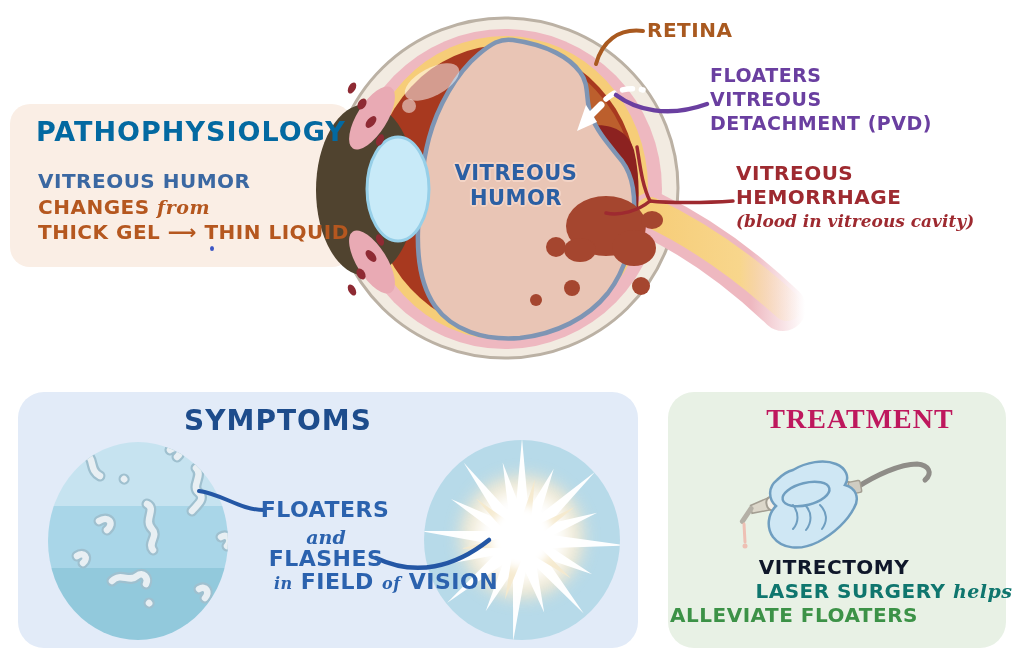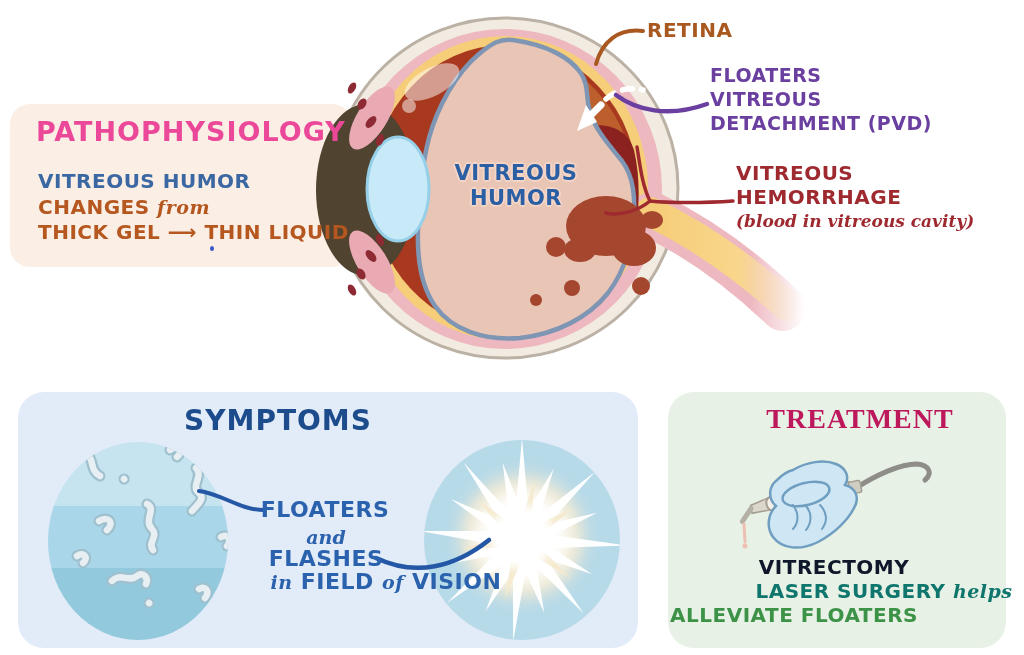--- a/index.html
+++ b/index.html
@@ -8,41 +8,41 @@
   .panel{position:absolute;}
   .panel.patho{left:10px;top:104px;width:342px;height:163px;background:#faeee5;border-radius:20px;}
   .panel.symptoms{left:18px;top:392px;width:620px;height:256px;background:#e2ebf8;border-radius:26px;}
   .panel.treatment{left:668px;top:392px;width:338px;height:256px;background:#e8f1e5;border-radius:26px;}
   svg.art{position:absolute;left:0;top:0;}
   .txt{position:absolute;white-space:nowrap;line-height:1.18;}
   .ctr{transform:translateX(-50%);text-align:center;}
   .hand{font-weight:700;letter-spacing:.5px;}
   .script{font-family:"DejaVu Serif", serif;font-style:italic;font-weight:600;}
   
-  .patho-title{left:36px;top:116px;font-size:27px;color:#ec4899;letter-spacing:1px;}
+  .patho-title{left:36px;top:116px;font-size:27px;color:#0369a1;letter-spacing:1px;}
   .patho-l1{left:38px;top:170px;font-size:20px;color:#3b68a2;}
   .patho-l2{left:38px;top:196px;font-size:20px;color:#b5571f;}
   .patho-l3{left:38px;top:221px;font-size:20px;color:#b5571f;}
   .patho-l2 .script,.patho-l3 .script{font-size:19px;}
   .stray-dot{position:absolute;left:210px;top:246px;width:4px;height:5px;border-radius:50%;background:#3b55c4;}
   
   .lbl-retina{left:647px;top:19px;font-size:20px;color:#a9591f;}
   .lbl-pvd{left:710px;top:63px;font-size:19px;color:#6a3fa0;line-height:24px;}
   .lbl-hem{left:736px;top:161px;font-size:20px;color:#9e2a30;line-height:24px;}
   .lbl-hem-sub{left:736px;top:211px;font-size:17px;color:#9e2a30;}
   .lbl-vitreous{left:516px;top:161px;font-size:21px;color:#2b5fa3;line-height:25px;
      text-shadow:-2px 0 0 #f3d4c6,2px 0 0 #f3d4c6,0 -2px 0 #f3d4c6,0 2px 0 #f3d4c6,
                  -1px -1px 0 #f3d4c6,1px 1px 0 #f3d4c6,1px -1px 0 #f3d4c6,-1px 1px 0 #f3d4c6;}
   
   .sym-title{left:278px;top:404px;font-size:28px;color:#1d4c8c;letter-spacing:1px;}
   .sym-floaters{left:325px;top:497px;font-size:22px;color:#2b62ae;text-align:right;}
   .sym-and{left:326px;top:526px;font-size:19px;color:#2b62ae;}
   .sym-flashes{left:326px;top:546px;font-size:22px;color:#2b62ae;}
   .sym-field{left:386px;top:569px;font-size:22px;color:#2b62ae;}
-  .sym-field .script{font-size:19px;}
+  .sym-field .script{font-size:16px;}
   
   .trt-title{left:860px;top:402px;font-size:28px;color:#be185d;letter-spacing:1px;font-family:Liberation Serif, serif;}
   .trt-l1{left:834px;top:556px;font-size:20px;color:#0f172a;}
   .trt-l2{left:884px;top:580px;font-size:20px;color:#0f766e;}
   .trt-l2 .script{font-size:19px;}
   .trt-l3{left:794px;top:604px;font-size:20px;color:#3c9247;}
 </style>
 </head>
 <body>
 

